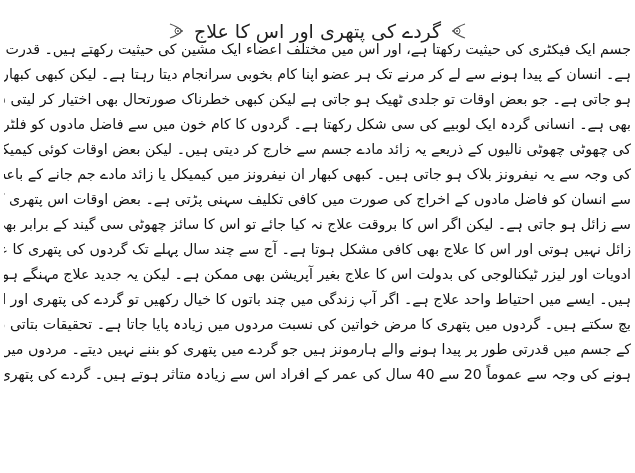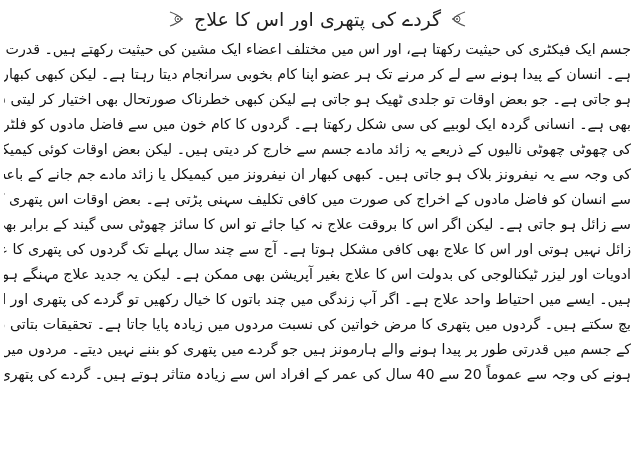--- a/index.html
+++ b/index.html
@@ -17,21 +17,21 @@
     }
     .page {
       position: absolute;
       left: 0;
       top: 0;
       width: 635px;
       height: 473px;
     }
     .title-row {
       position: absolute;
-      top: 4px;
+      top: 16px;
       left: 0;
       width: 635px;
       height: 30px;
       display: flex;
       align-items: center;
       justify-content: center;
       direction: rtl;
       gap: 10px;
     }
     .ornament {

